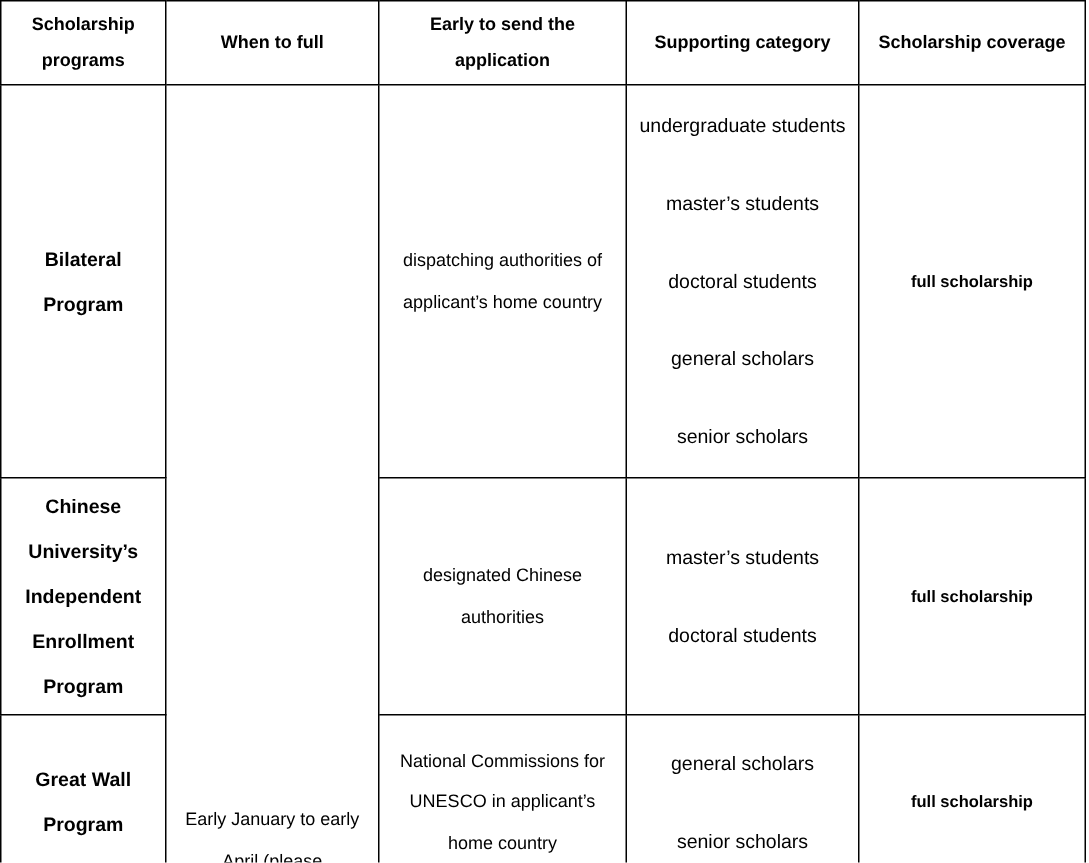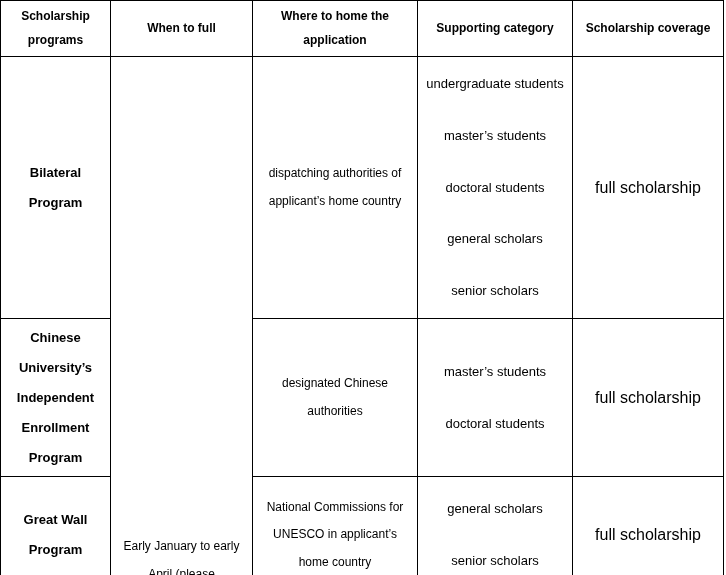--- a/index.html
+++ b/index.html
@@ -61,22 +61,22 @@
     font-weight: normal;
     line-height: 2.3;
   }
   td.category-cell .cat-line {
     display: block;
   }
   td.category-cell .cat-line + .cat-line {
     margin-top: 22px;
   }
   td.coverage-cell {
-    font-size: 16px;
-    font-weight: normal;
+    font-size: 11px;
+    font-weight: bold;
   }
   .row-bilateral td { height: 262px; }
   .row-independent td { height: 140px; margin-left: 40px; }
   .row-greatwall td { height: 116px; }
 </style>
 </head>
 <body>
 
 <div class="sheet">
   <table class="scholarship-table">
@@ -84,21 +84,21 @@
       <col class="c0">
         <col class="c1">
         <col class="c2">
         <col class="c3">
         <col class="c4">
     </colgroup>
     <thead>
       <tr>
         <th>Scholarship programs</th>
         <th>When to full</th>
-        <th>Where to home the application</th>
+        <th>Early to send the application</th>
         <th>Supporting category</th>
         <th>Scholarship coverage</th>
       </tr>
     </thead>
     <tbody>
       <tr class="row-bilateral">
         <td class="program-name">Bilateral Program</td>
         <td class="cell-text" rowspan="3" style="vertical-align:bottom;">Early January to early April (please</td>
         <td class="cell-text">dispatching authorities of applicant’s home country</td>
         <td class="category-cell">

